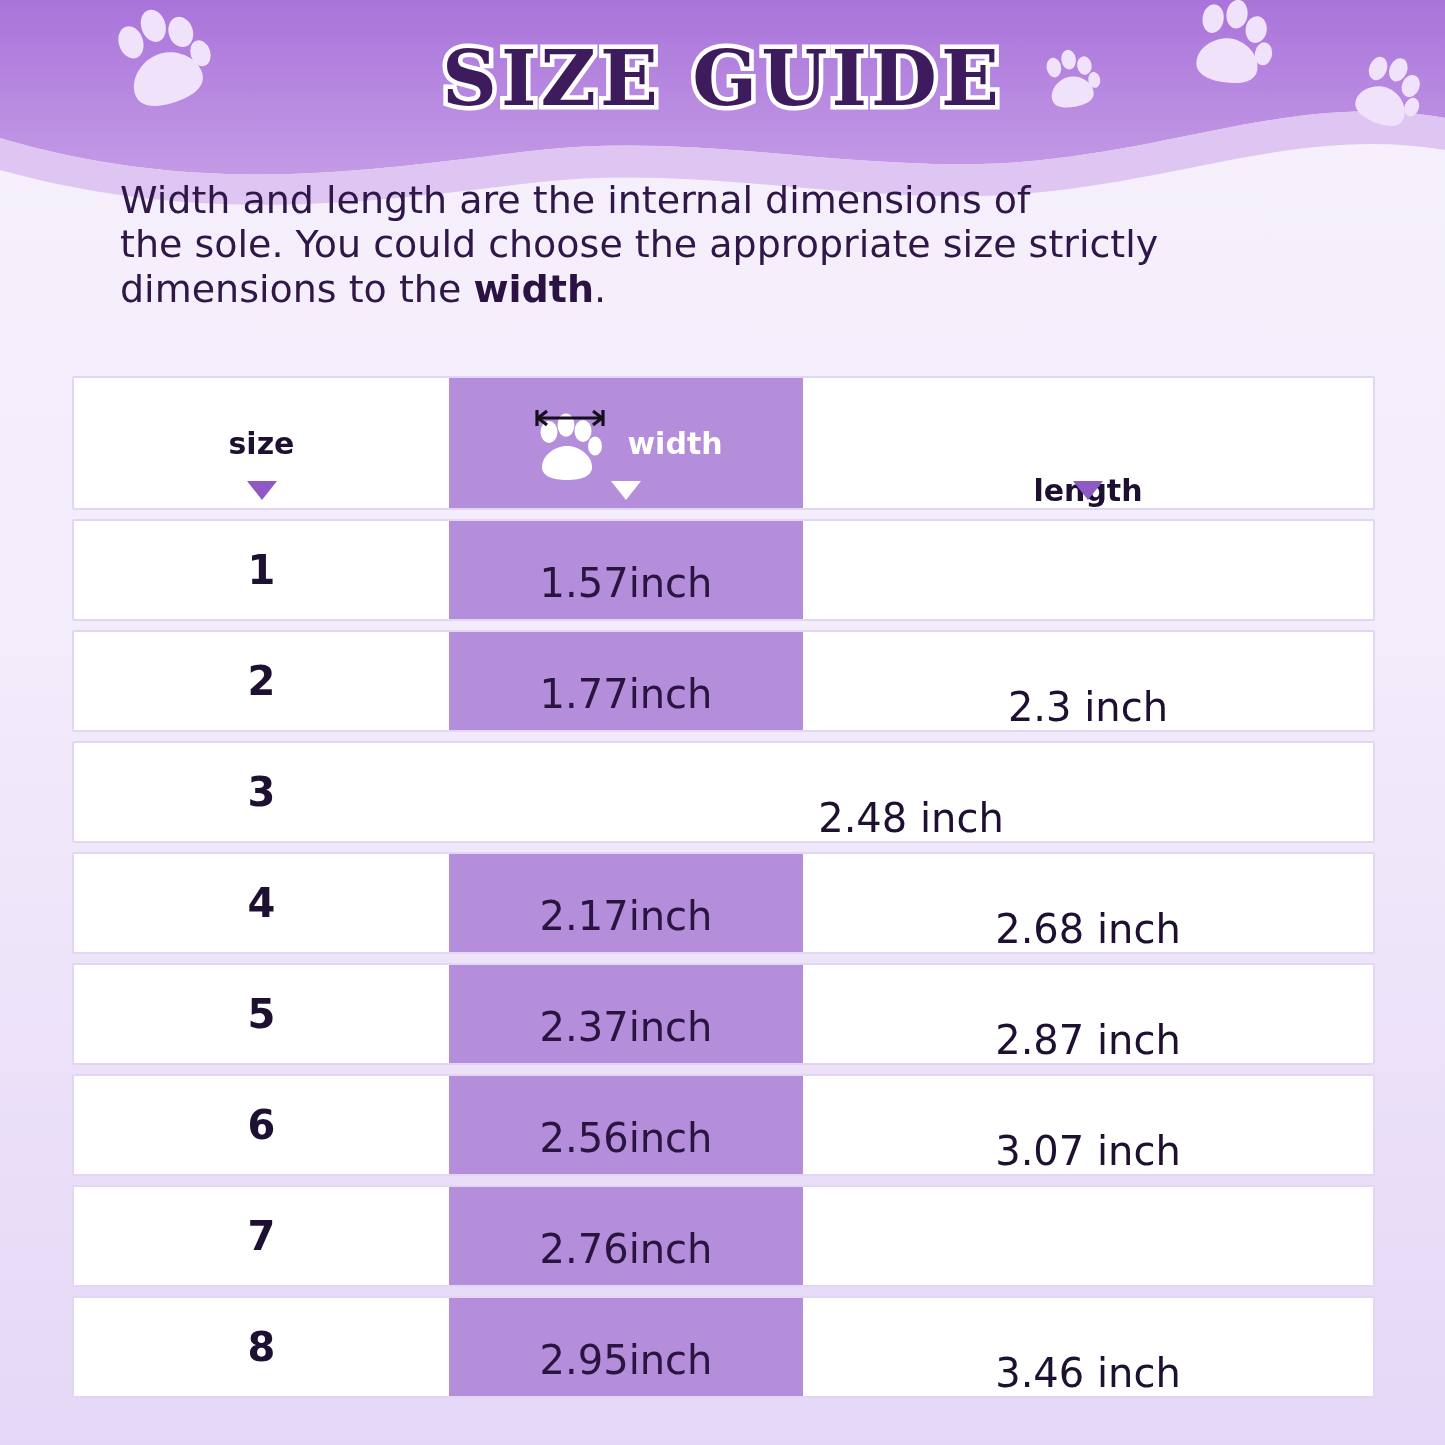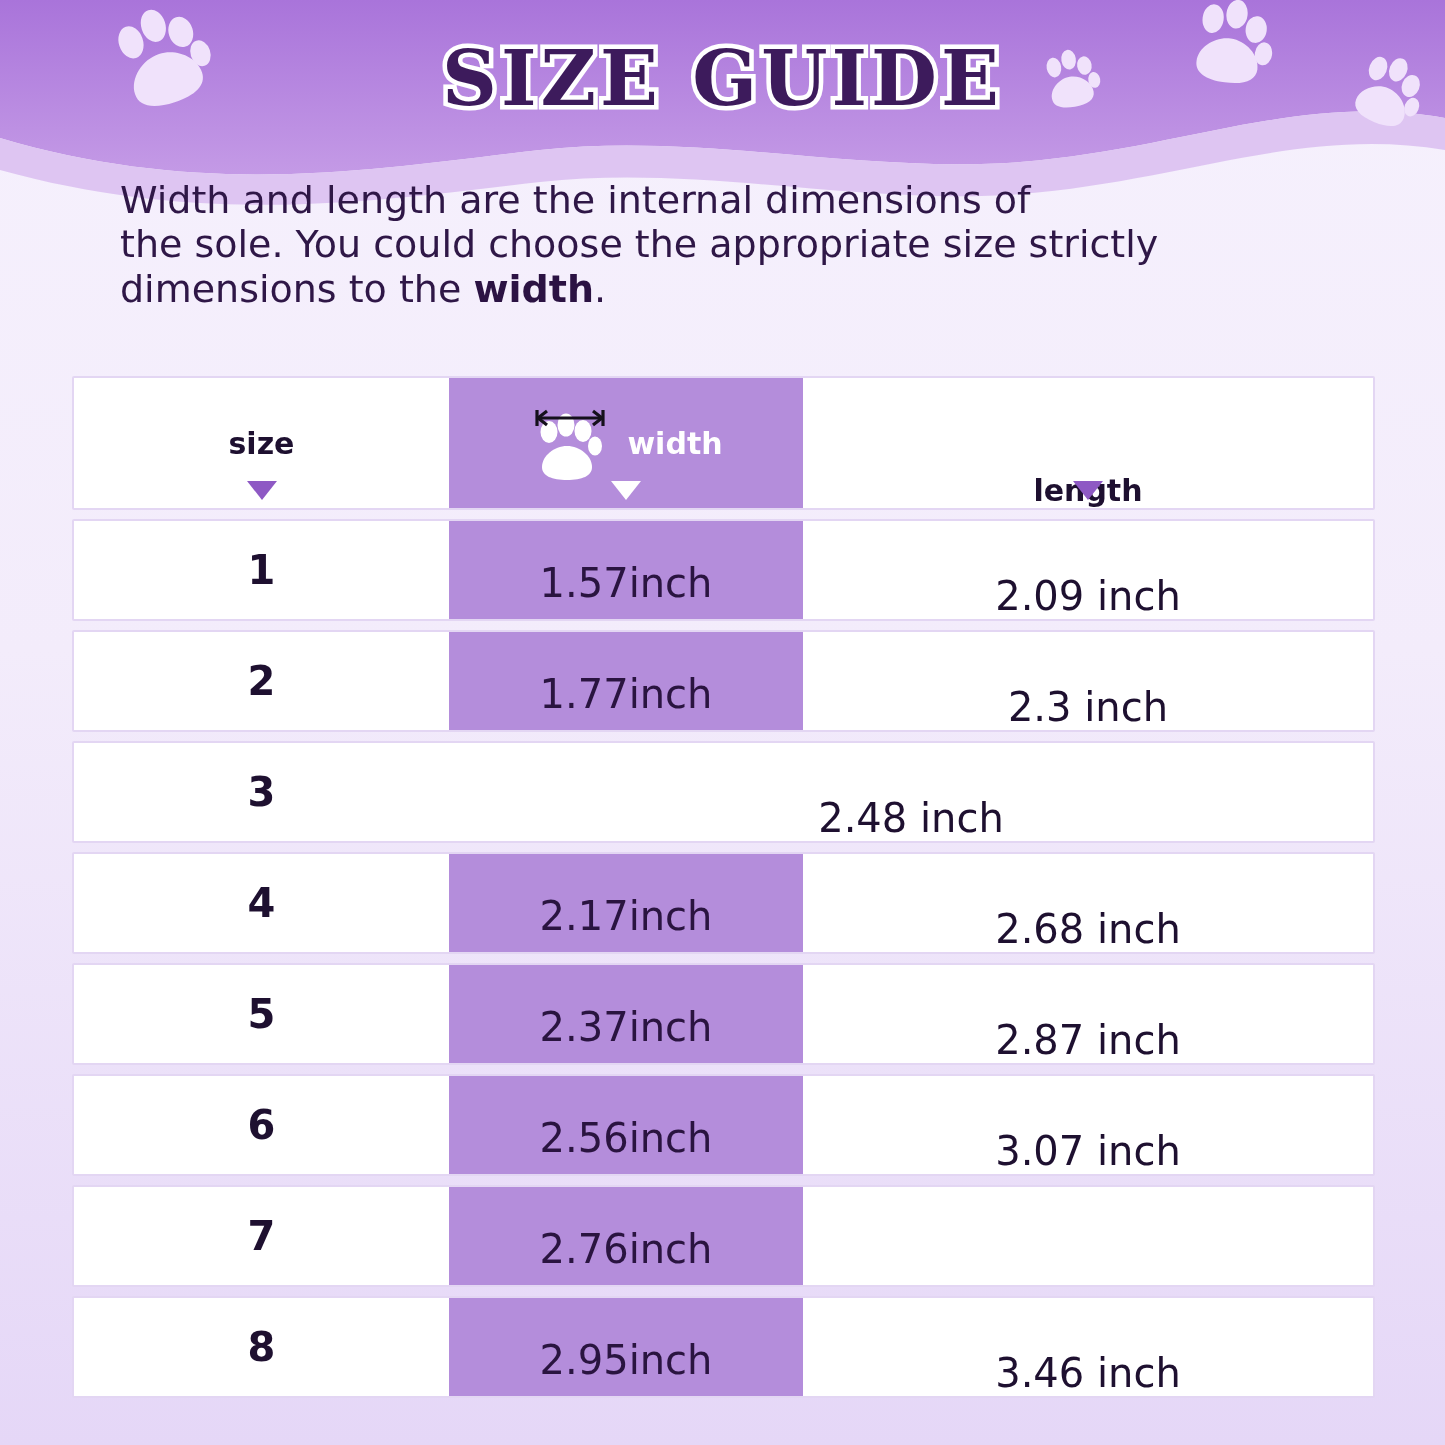--- a/index.html
+++ b/index.html
@@ -242,23 +242,20 @@
     </div>
   </div>
 
   <div class="row data-row">
     <div class="col-size">
         <span class="cell-text size-num">1</span>
       </div>
     <div class="col-width">
         <span class="cell-text on-purple">1.57inch</span>
       </div>
-    <div class="col-length">
-        <span class="cell-text">2.09 inch</span>
-      </div>
   </div>
 
   <div class="row data-row">
     <div class="col-size">
         <span class="cell-text size-num">2</span>
       </div>
     <div class="col-width">
         <span class="cell-text on-purple">1.77inch</span>
       </div>
     <div class="col-length">

